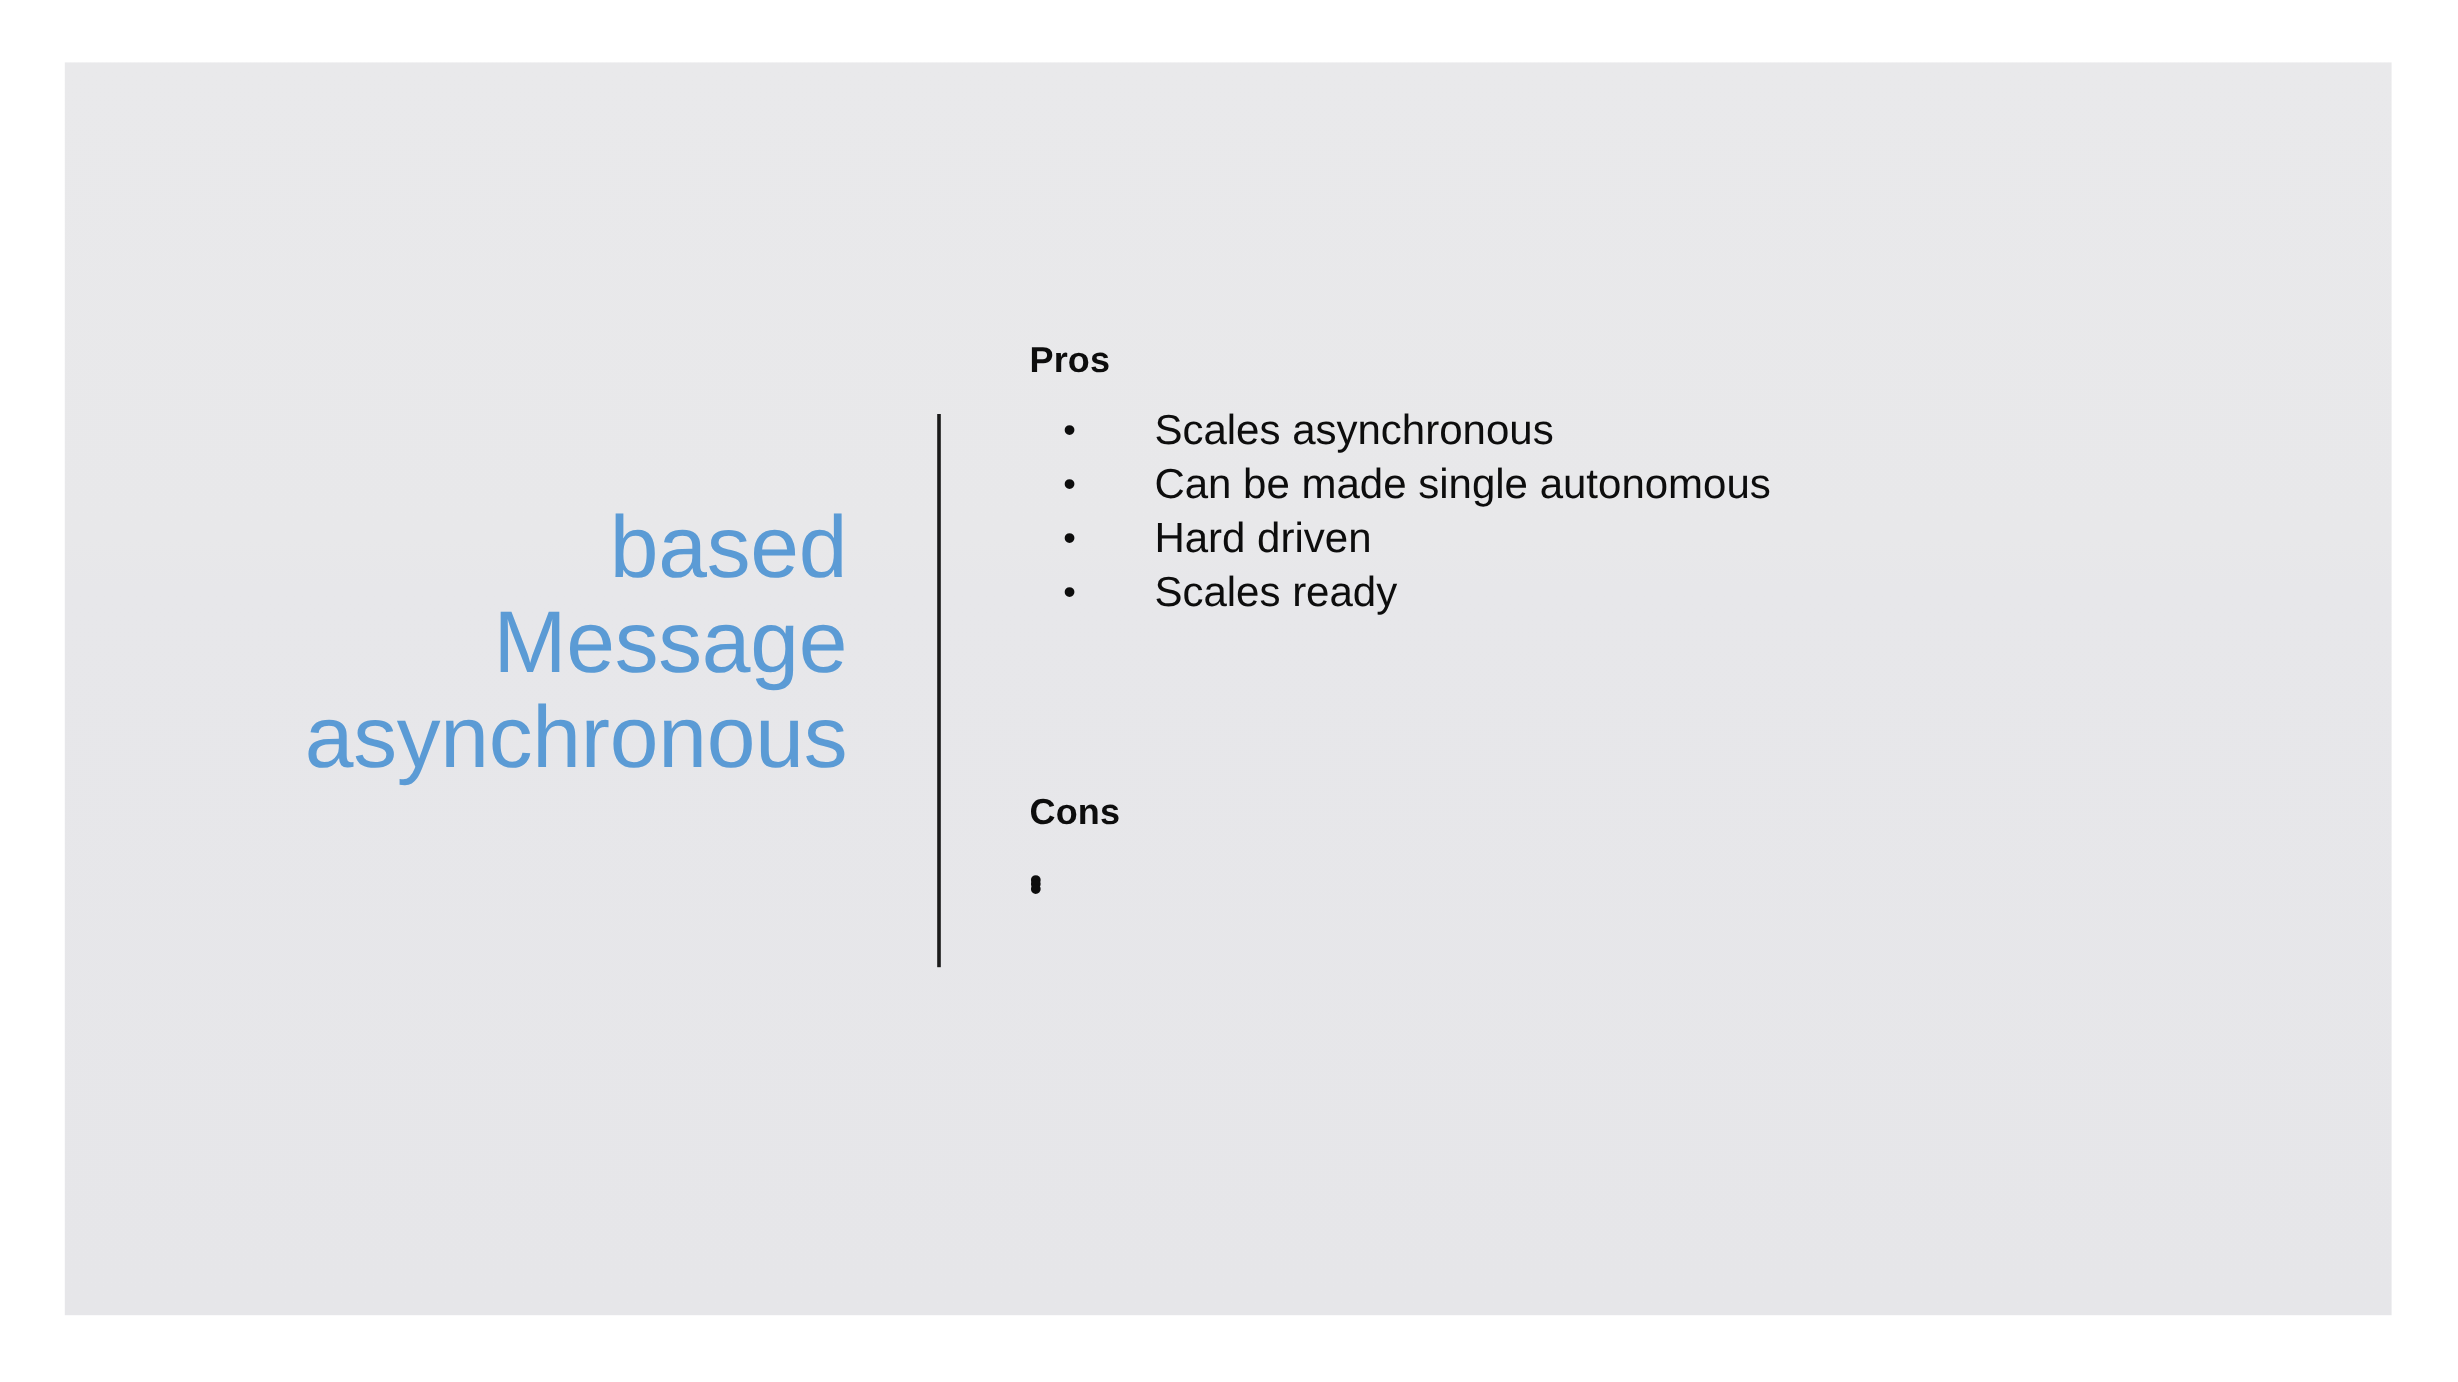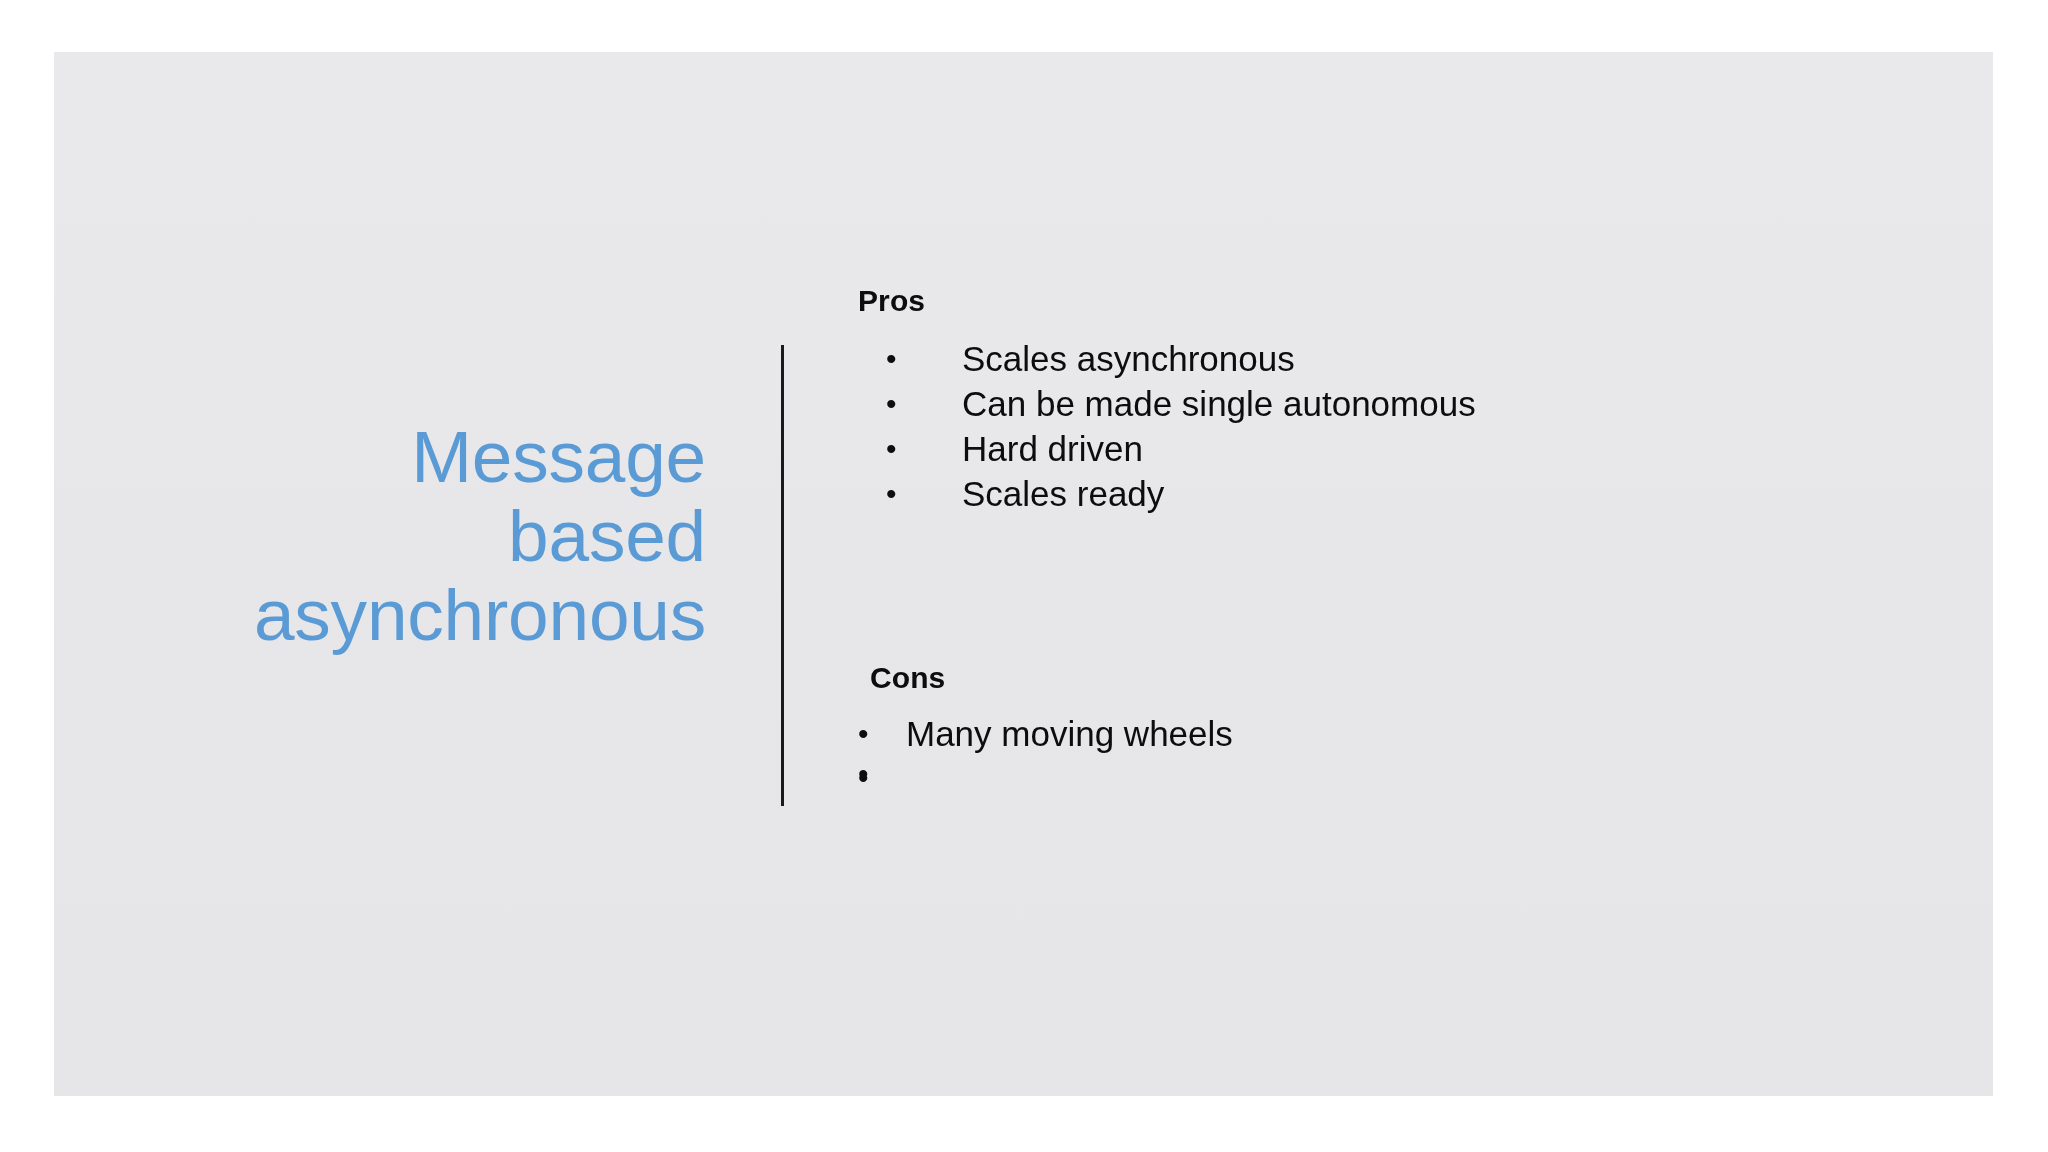--- a/index.html
+++ b/index.html
@@ -62,21 +62,21 @@
   .section-heading {
     position: absolute;
     font-size: 30px;
     font-weight: 700;
     color: #0d0d0d;
     letter-spacing: 0.1px;
     white-space: nowrap;
   }
 
   #pros-heading { top: 232px; left: 0; }
-  #cons-heading { top: 609px; left: 0; margin-left: 12px; }
+  #cons-heading { top: 609px; left: 0; }
 
   ul.bullets {
     position: absolute;
     margin: 0;
     padding: 0;
     list-style: none;
   }
   ul.bullets li {
     position: relative;
     color: #0d0d0d;
@@ -112,22 +112,22 @@
   #cons-list li { padding-top: 4px; }
   #cons-list li .dot { left: 0px; }
   #cons-list li .txt { padding-left: 48px; }
 </style>
 </head>
 <body>
 
 <div id="slide">
 
   <div id="title-block">
+    <span class="tline">based</span>
     <span class="tline">Message</span>
-    <span class="tline">based</span>
     <span class="tline">asynchronous</span>
   </div>
 
   <div id="divider"></div>
 
   <div id="content">
 
     <div class="section-heading" id="pros-heading">Pros</div>
 
     <ul class="bullets" id="pros-list">
@@ -147,21 +147,20 @@
         <span class="dot">•</span>
         <span class="txt">Scales ready</span>
       </li>
     </ul>
 
     <div class="section-heading" id="cons-heading">Cons</div>
 
     <ul class="bullets" id="cons-list">
       <li>
         <span class="dot">•</span>
-        <span class="txt">Many moving wheels</span>
       </li>
       <li>
         <span class="dot">•</span>
       </li>
       <li>
         <span class="dot">•</span>
       </li>
     </ul>
 
   </div>

